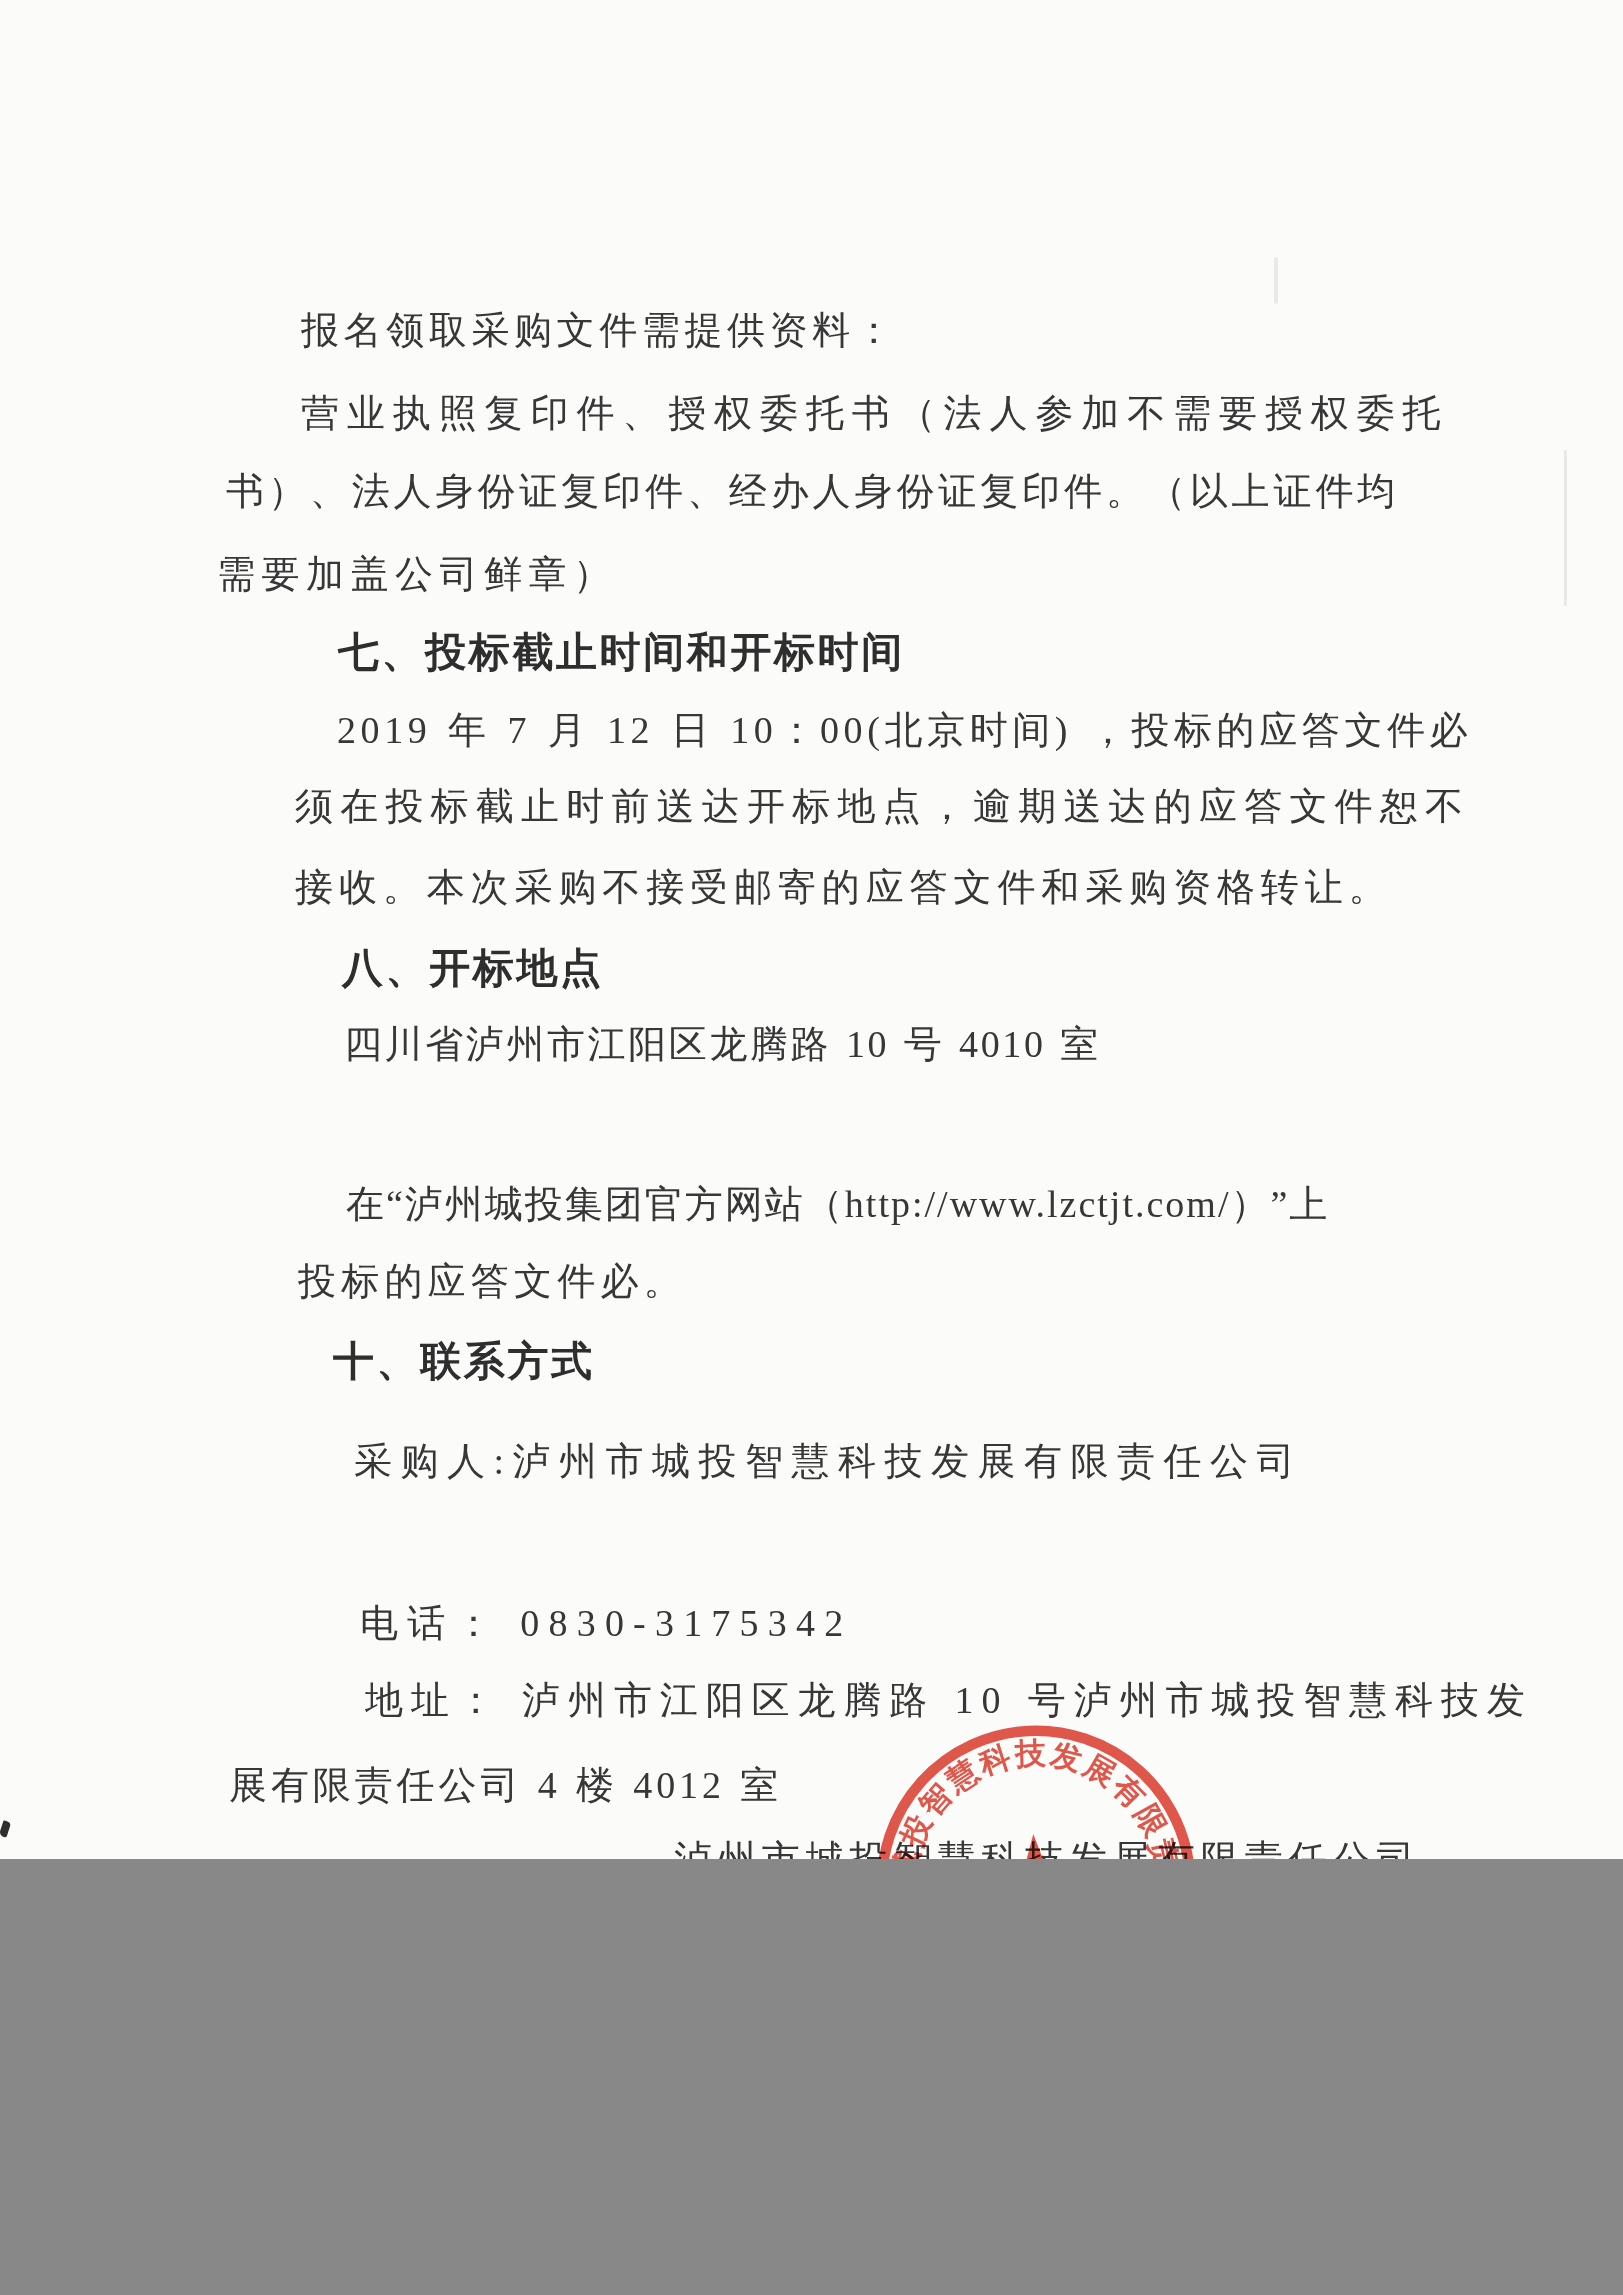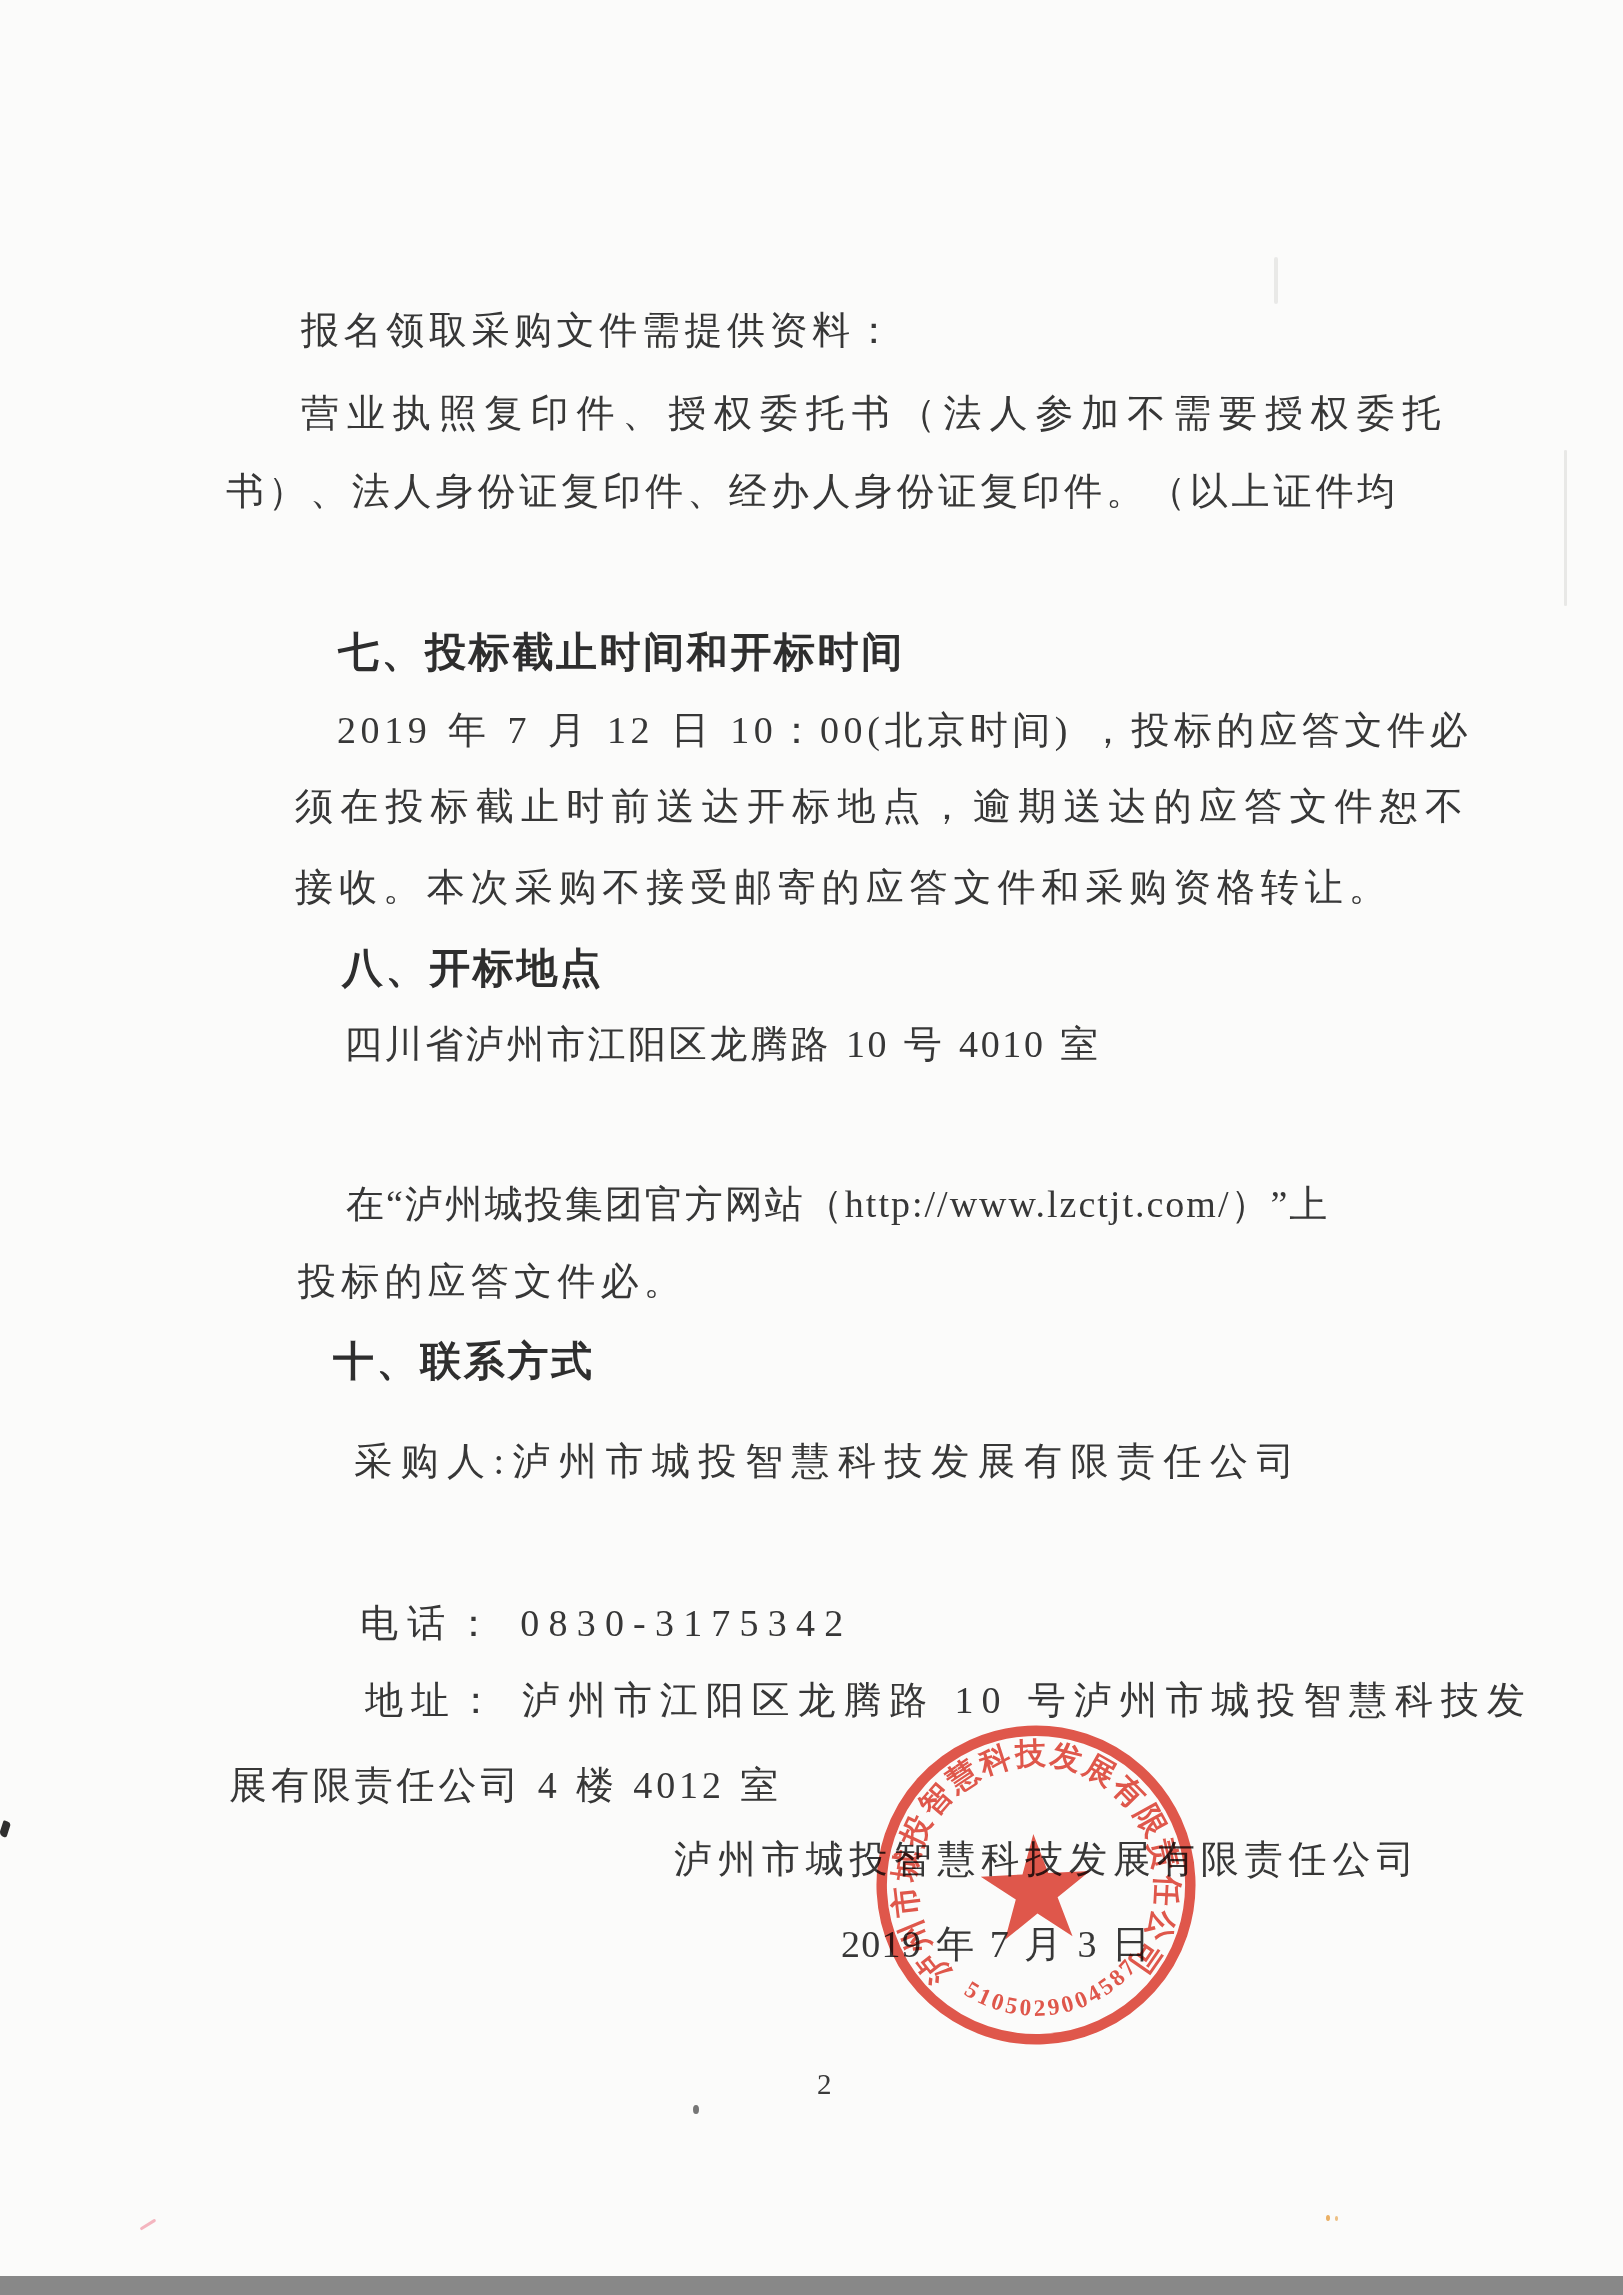--- a/index.html
+++ b/index.html
@@ -1,18 +1,18 @@
 <!DOCTYPE html>
 <html style="font-size:10.5px"><head>
 <meta charset="utf-8">
 <style>
   html,body{margin:0;padding:0;background:#888;}
   .page{
     position:relative;
-    width:1623px;height:2276px;
+    width:1623px;height:1859px;
     background:#fbfbfa;
     overflow:hidden;
     font-family:"Liberation Serif", serif;
   }
   .line{
     position:absolute;
     white-space:pre;
     color:#373737;
     font:38px/52px "Liberation Serif", serif;
   }
@@ -65,20 +65,21 @@
   .a-smudge{left:1274px;top:257px;width:3.9px;height:47px;background:#dededb;opacity:.6;border-radius:2px;}
 </style>
 </head>
 <body>
 
 <div class="page">
 
   <div class="line l0">报名领取采购文件需提供资料：</div>
   <div class="line l1">营业执照复印件、授权委托书（法人参加不需要授权委托</div>
   <div class="line l2">书）、法人身份证复印件、经办人身份证复印件。（以上证件均</div>
+  <div class="line l3">需要加盖公司鲜章）</div>
   <div class="line heading l4">七、投标截止时间和开标时间</div>
   <div class="line l5">2019 年 7 月 12 日 10：00(北京时间) ，投标的应答文件必</div>
   <div class="line l6">须在投标截止时前送达开标地点，逾期送达的应答文件恕不</div>
   <div class="line l7">接收。本次采购不接受邮寄的应答文件和采购资格转让。</div>
   <div class="line heading l8">八、开标地点</div>
   <div class="line l9">四川省泸州市江阳区龙腾路 10 号 4010 室</div>
   <div class="line l11">在“泸州城投集团官方网站（http://www.lzctjt.com/）”上</div>
   <div class="line l12">投标的应答文件必。</div>
   <div class="line heading l13">十、联系方式</div>
   <div class="line l14">采购人:泸州市城投智慧科技发展有限责任公司</div>

